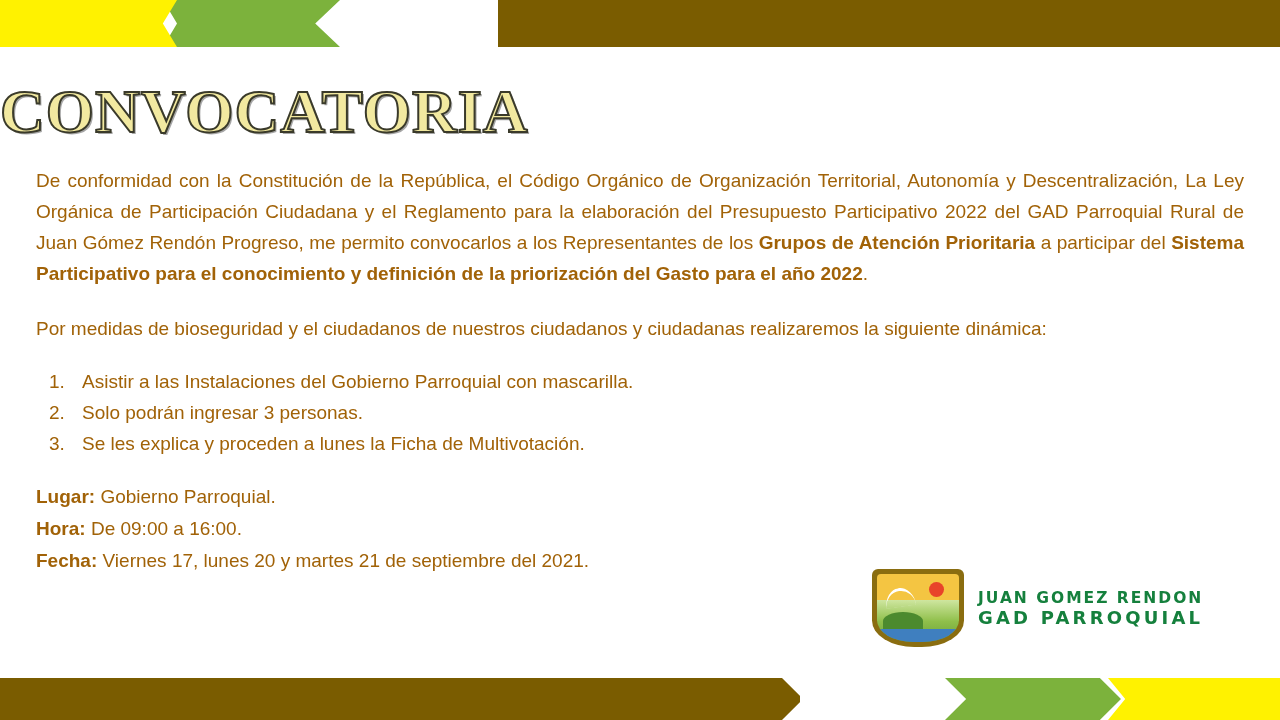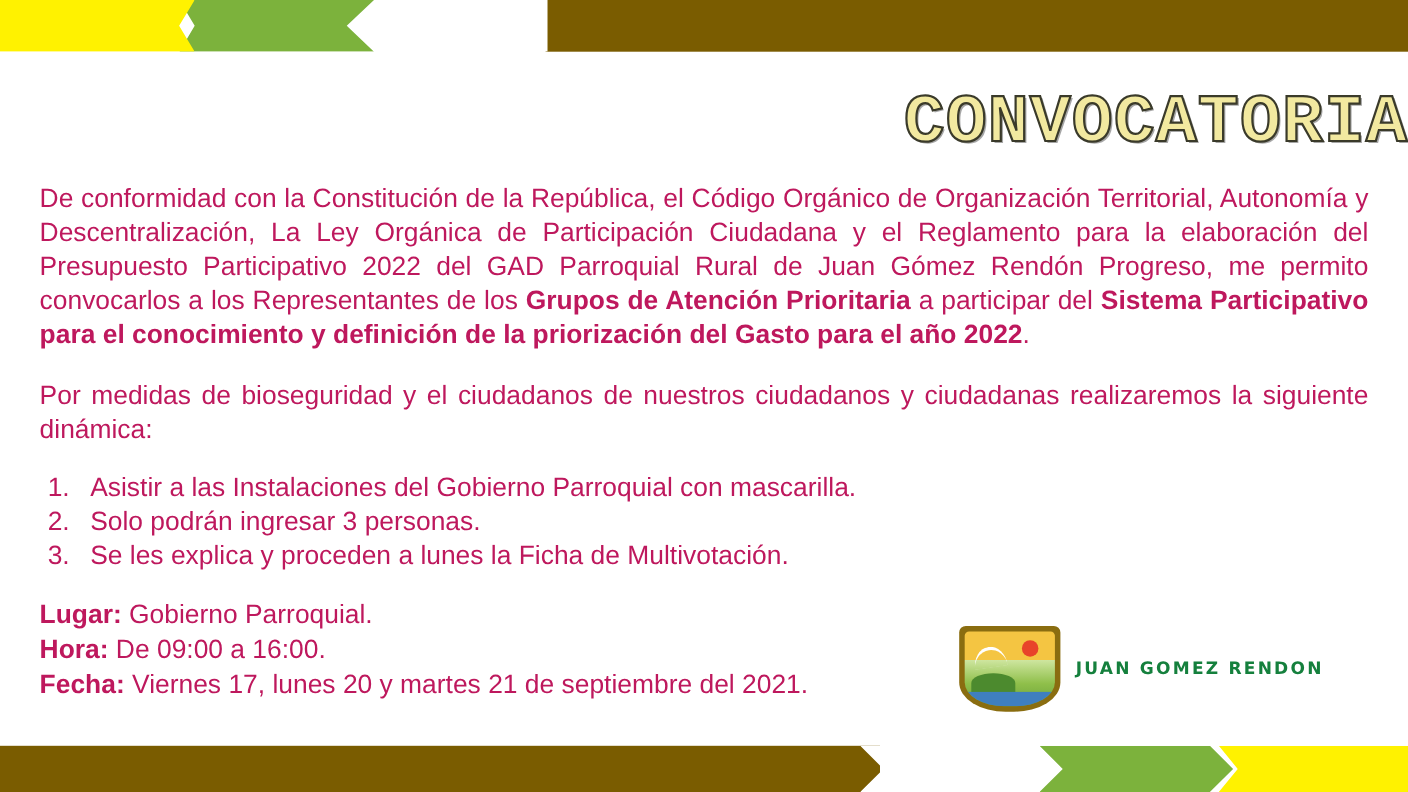--- a/index.html
+++ b/index.html
@@ -84,39 +84,39 @@
     background: #fff200;
     clip-path: polygon(0 0, 100% 0, 100% 100%, 0 100%, 10% 50%);
   }
 
   
   .title {
     position: absolute;
     top: 76px;
     left: 0;
     width: 1280px;
-    text-align: right;
+    text-align: left;
     font-size: 62px;
     font-weight: bold;
     letter-spacing: 1px;
     color: #f2e9a0;
     -webkit-text-stroke: 2px #3a3a2a;
     text-shadow: 2px 2px 0 rgba(0,0,0,0.35);
-    font-family: Liberation Mono, monospace;
+    font-family: Liberation Serif, serif;
   }
 
   
   .content {
     position: absolute;
     top: 165px;
     left: 36px;
     width: 1208px;
-    font-size: 24px;
+    font-size: 19px;
     line-height: 31px;
-    color: #be185d;
+    color: #a16207;
   }
   .para {
     text-align: justify;
     text-justify: inter-word;
     margin: 0;
   }
   .para b { font-weight: bold; }
   .spacer-sm { height: 24px; }
   .spacer-xs { height: 22px; }
 
@@ -261,20 +261,21 @@
       <div class="inner">
         <div class="sun"></div>
         <div class="bird"></div>
         <div class="hill"></div>
         <div class="water"></div>
       </div>
     </div>
   </div>
   <div class="logo-text">
     <div class="l1">JUAN  GOMEZ  RENDON</div>
+    <div class="l3">GAD  PARROQUIAL</div>
   </div>
 </div>
 
 <div class="bottom-bar">
   <div class="b-brown"></div>
   <div class="b-white"></div>
   <div class="b-green"></div>
   <div class="b-yellow"></div>
 </div>
 

